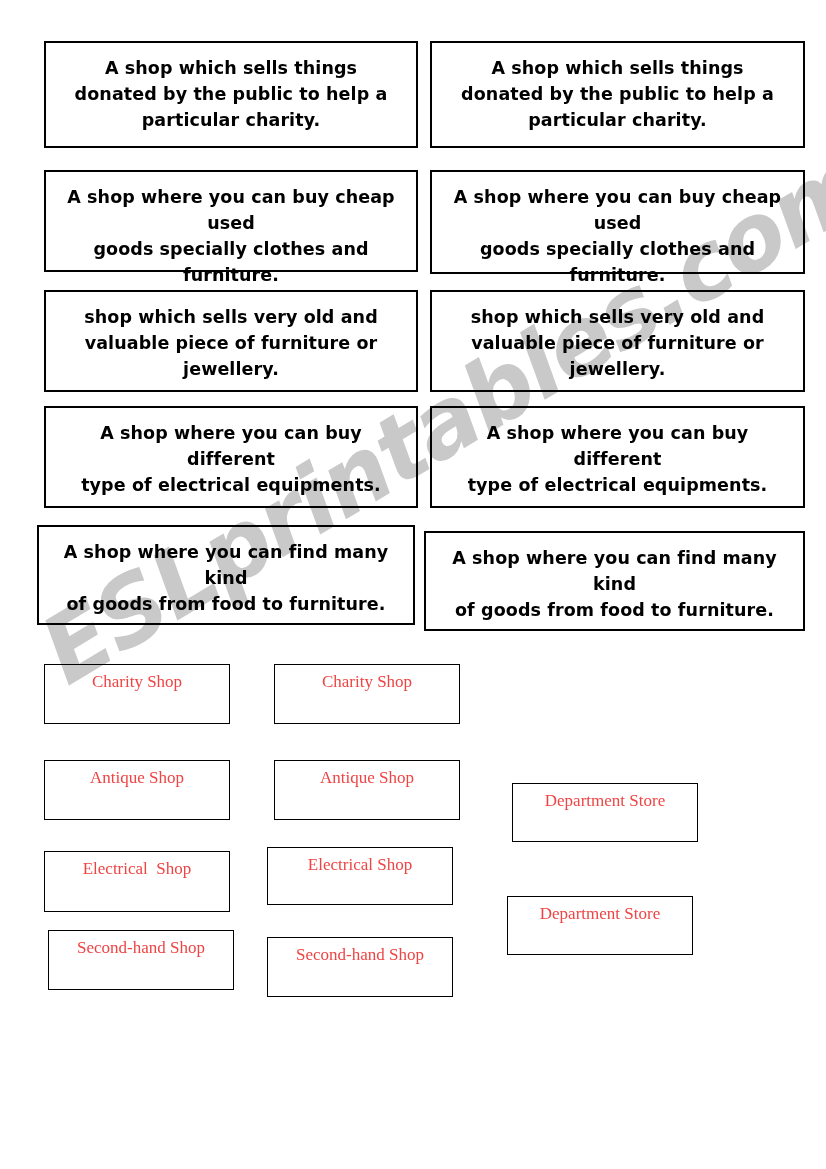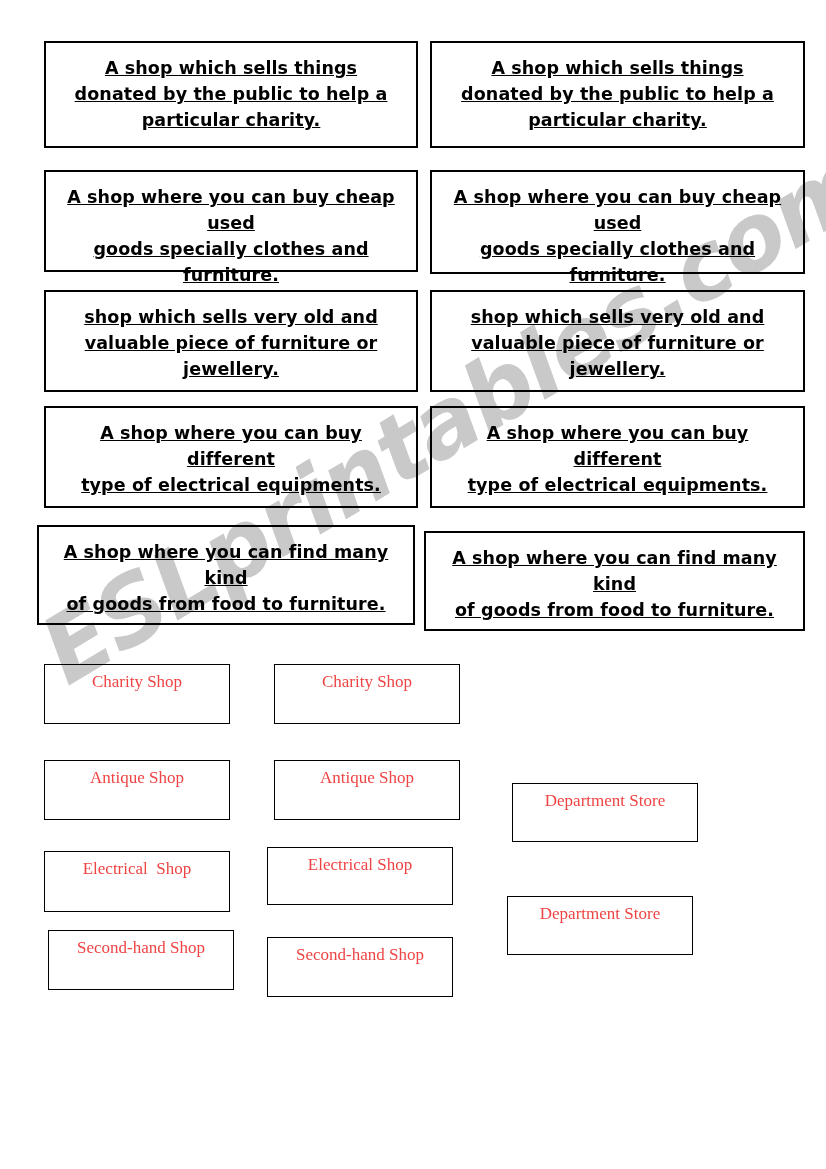--- a/index.html
+++ b/index.html
@@ -51,21 +51,21 @@
     display: block;
     font-family: "DejaVu Sans", sans-serif;
     font-weight: bold;
     font-size: 17.5px;
     line-height: 26px;
     color: #000000;
     padding: 0 10px;
     white-space: pre-line;
     letter-spacing: 0.1px;
   }
-  .card.align-center .card-text { text-align: center; text-decoration: underline; }
+  .card.align-center .card-text { text-align: center; }
   .pad-12 .card-text { padding-top: 12px; }
 
   
   .label-card {
     position: absolute;
     box-sizing: border-box;
     border: 1.5px solid #000000;
     background: transparent;
     z-index: 2;
   }

